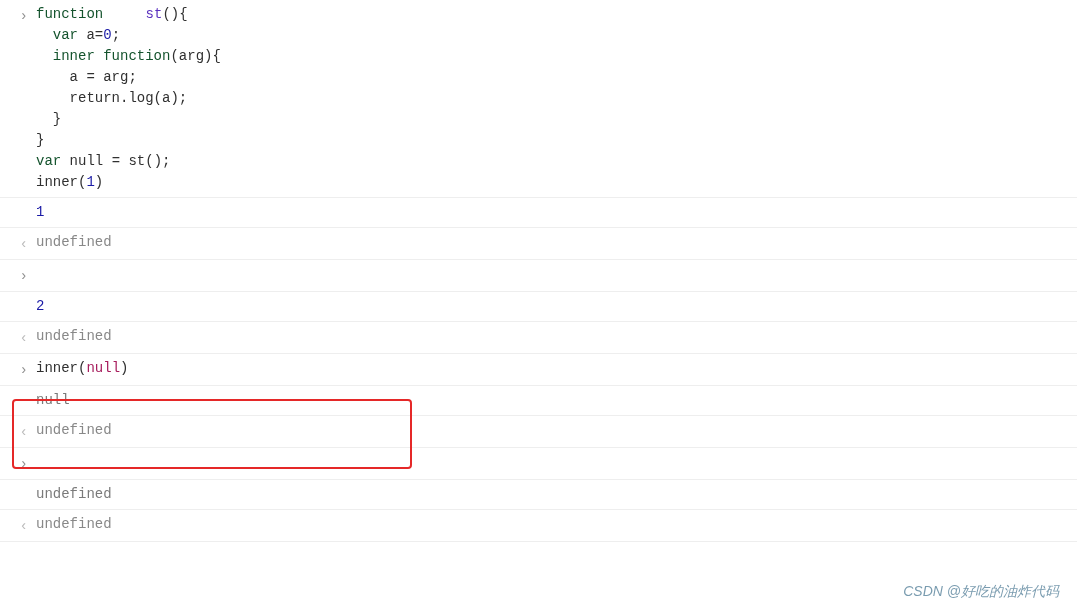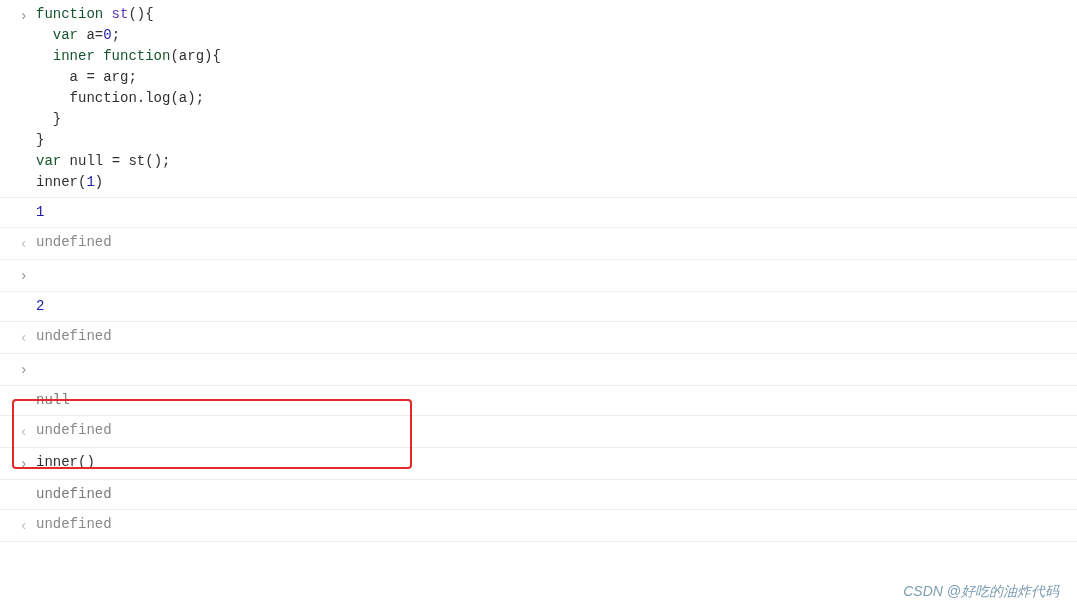--- a/index.html
+++ b/index.html
@@ -29,21 +29,21 @@
     font-size: 12px;
     padding-top: 2px;
   }
   .marker.lt { color: #bbb; }
   .content {
     flex: 1;
     white-space: pre;
     padding-right: 8px;
   }
   .kw { color: #14532d; }          
-  .fn { color: #5a2fbf; }          
+  .fn { color: #5a2fbf; margin-left: 34px; }          
   .num { color: #1a1aa6; }
   .const { color: #a71d5d; }       
   .undef { color: #888; }
   .grey { color: #7a7a7a; }
   .marker-input::before { content: "›"; font-size: 14px; color: #909090;}
   .marker-output::before { content: "‹"; font-size: 14px; color: #bbb; font-style: normal;}
   .highlight-box {
     position: absolute;
     border: 2px solid #e52828;
     border-radius: 4px;
@@ -67,21 +67,21 @@
 <body>
 
 <div class="container">
 
   <div class="row">
     <div class="marker marker-input"></div>
     <div class="content"><span class="kw">function</span><span class="fn"> st</span><span>(){</span>
 <span class="kw">  var</span><span> a=</span><span class="num">0</span><span>;</span>
 <span class="kw">  inner</span><span class="kw"> function</span><span>(arg){</span>
 <span>    a = arg;</span>
-<span>    function.log(a);</span>
+<span>    return.log(a);</span>
 <span>  }</span>
 <span>}</span>
 <span class="kw">var</span><span> null = st();</span>
 <span>inner(</span><span class="num">1</span><span>)</span></div>
   </div>
 
   <div class="row">
     <div class="marker"></div>
     <div class="content num">1</div>
   </div>
@@ -100,35 +100,35 @@
     <div class="content num">2</div>
   </div>
 
   <div class="row">
     <div class="marker lt marker-output"></div>
     <div class="content undef">undefined</div>
   </div>
 
   <div class="row" id="row-null-input">
     <div class="marker marker-input"></div>
+    <div class="content"><span>inner(</span><span class="const">null</span><span>)</span></div>
   </div>
 
   <div class="row" id="row-null-log">
     <div class="marker"></div>
     <div class="content grey">null</div>
   </div>
 
   <div class="row">
     <div class="marker lt marker-output"></div>
     <div class="content undef">undefined</div>
   </div>
 
   <div class="row">
     <div class="marker marker-input"></div>
-    <div class="content">inner()</div>
   </div>
 
   <div class="row">
     <div class="marker"></div>
     <div class="content grey">undefined</div>
   </div>
 
   <div class="row">
     <div class="marker lt marker-output"></div>
     <div class="content undef">undefined</div>

